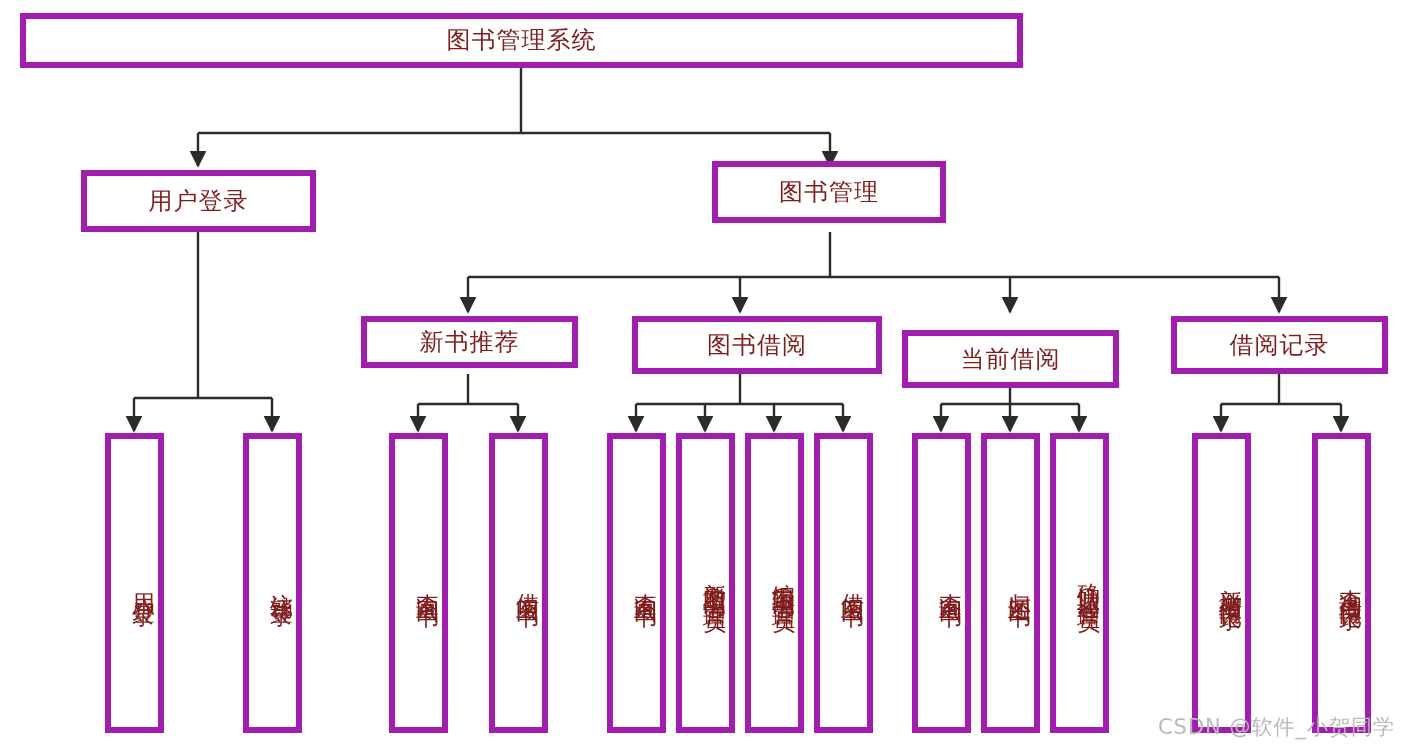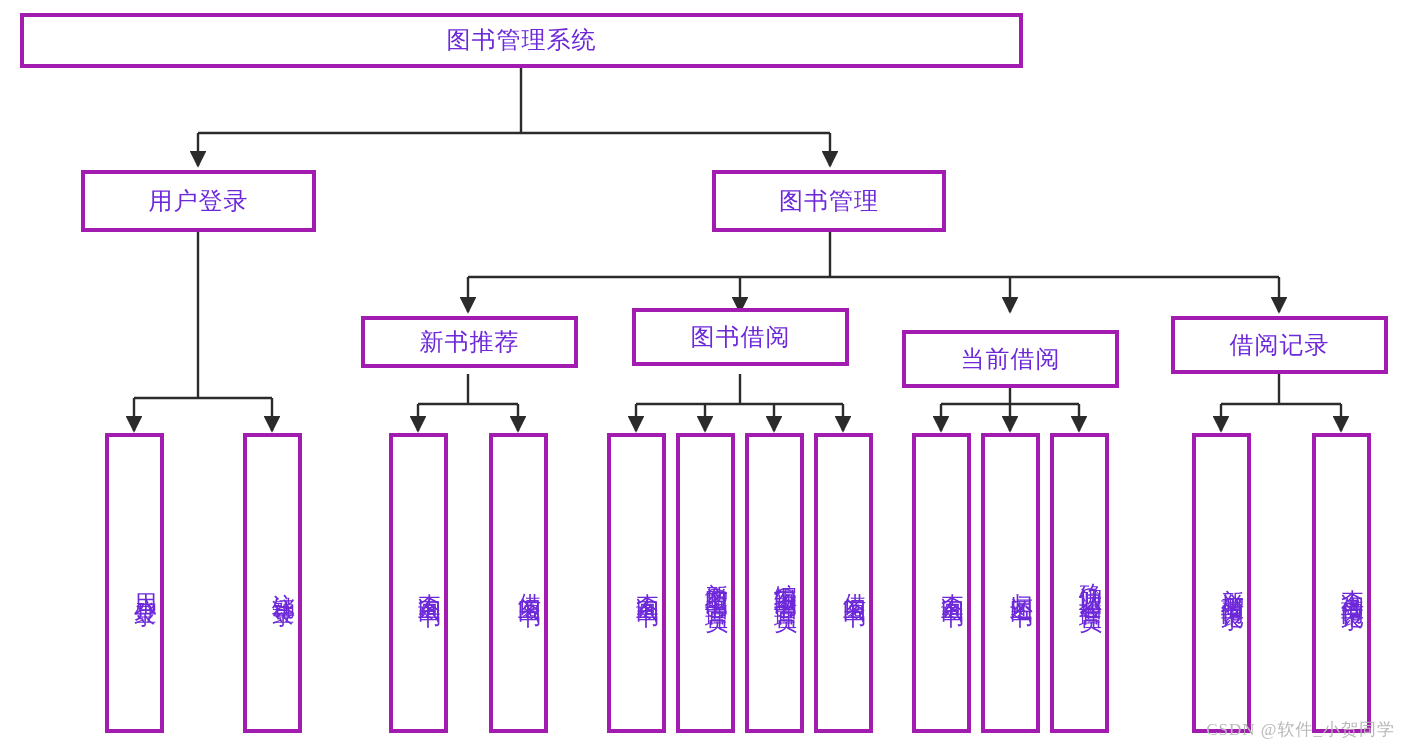--- a/index.html
+++ b/index.html
@@ -22,25 +22,25 @@
     left: 0;
     top: 0;
     width: 1405px;
     height: 747px;
     pointer-events: none;
   }
   .node {
     position: absolute;
     box-sizing: border-box;
     background: #ffffff;
-    border: 4px solid #a21caf;
+    border: 6px solid #a21caf;
     display: flex;
     align-items: center;
     justify-content: center;
-    color: #6d28d9;
+    color: #7f1d1d;
   }
   .node.horiz {
     font-size: 24px;
     letter-spacing: 1px;
     line-height: 1.2;
   }
   .node.vert {
     writing-mode: vertical-rl;
     text-orientation: upright;
     font-size: 23px;
@@ -53,25 +53,24 @@
   }
   .node.vert .vtext {
     writing-mode: vertical-rl;
     text-orientation: upright;
     white-space: nowrap;
   }
   .watermark {
     position: absolute;
     right: 10px;
     bottom: 6px;
-    font-size: 17px;
+    font-size: 21px;
     color: #b9b9b9;
     letter-spacing: 1px;
     white-space: nowrap;
-    font-family: Liberation Serif, serif;
   }
 </style>
 </head>
 <body>
 
 <div id="canvas">
 
   <svg class="edges" viewBox="0 0 1405 747" xmlns="http://www.w3.org/2000/svg">
     <defs>
       <marker id="arrow" viewBox="0 0 10 10" refX="9" refY="5" markerWidth="7" markerHeight="7" orient="auto-start-reverse">
@@ -123,28 +122,28 @@
     </g>
   </svg>
 
   <div class="node horiz" style="left:20px; top:13px; width:1003px; height:55px;">
     <span>图书管理系统</span>
   </div>
 
   <div class="node horiz" style="left:81px; top:170px; width:235px; height:62px;">
     <span>用户登录</span>
   </div>
-  <div class="node horiz" style="left:712px; top:170px; width:234px; height:62px;">
+  <div class="node horiz" style="left:712px; top:161px; width:234px; height:62px;">
     <span>图书管理</span>
   </div>
 
   <div class="node horiz" style="left:361px; top:316px; width:217px; height:52px;">
     <span>新书推荐</span>
   </div>
-  <div class="node horiz" style="left:632px; top:308px; width:217px; height:58px;">
+  <div class="node horiz" style="left:632px; top:316px; width:250px; height:58px;">
     <span>图书借阅</span>
   </div>
   <div class="node horiz" style="left:902px; top:330px; width:217px; height:58px;">
     <span>当前借阅</span>
   </div>
   <div class="node horiz" style="left:1171px; top:316px; width:217px; height:58px;">
     <span>借阅记录</span>
   </div>
 
   <div class="node vert" style="left:105px; top:433px; width:59px; height:300px;">

